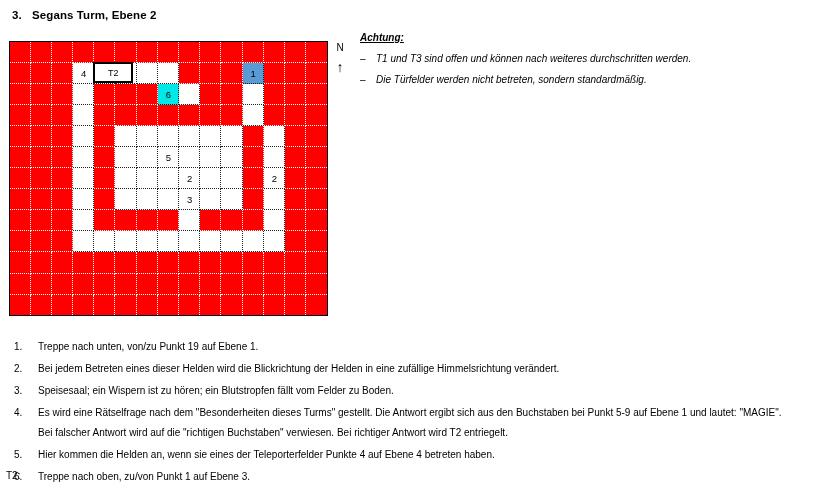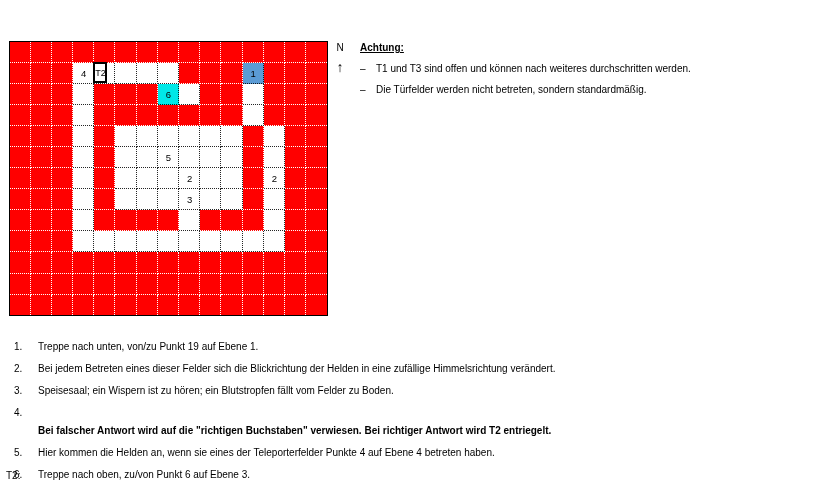--- a/index.html
+++ b/index.html
@@ -80,21 +80,21 @@
     color: #000000;
   }
   .cell.door {
     background: #ffffff;
   }
   .cell.door .lbl {
     display: block;
     position: absolute;
     z-index: 5;
     left: -1px; top: -1px;
-    width: 14px; height: 21.1px;
+    width: 40px; height: 21.1px;
     line-height: 19px;
     border: 2px solid #000000;
     background: #ffffff;
     font-size: 9px;
   }
 
   
   #compass {
     position: absolute;
     left: 327px; top: 41px;
@@ -107,22 +107,23 @@
   }
   #compass .n-arrow {
     font-size: 14px;
     line-height: 18px;
     margin-top: 4px;
   }
 
   
   #notice {
     position: absolute;
-    left: 360px; top: 42px;
+    left: 360px; top: 32px;
     width: 455px;
+    font-style: italic;
   }
   #notice-title {
     font-size: 10px;
     font-weight: bold;
     text-decoration: underline;
     margin-bottom: 9px;
   }
   .notice-item {
     display: flex;
     font-size: 10px;
@@ -142,39 +143,42 @@
     display: flex;
     font-size: 10px;
     line-height: 13px;
     margin-bottom: 9px;
   }
   .legend-item .idx {
     flex: 0 0 24px;
     width: 24px;
   }
   .legend-item .body { flex: 1 1 auto; }
-  .legend-item .body .line2 { display: block; margin-top: 18px; font-weight: bold; }
+  .legend-item .body .line2 { display: block; margin-top: 7px; }
 
   #footnote {
     position: absolute;
     left: 6px; top: 469px;
     width: 800px;
     display: flex;
     font-size: 10px;
     line-height: 13px;
     gap: 16px;
   }
   #footnote .idx { flex: 0 0 24px; width: 24px; }
   #footnote .body { flex: 1 1 auto; margin-top: 32px; }
 </style>
 </head>
 <body>
 
 <div id="page">
 
+  <div id="heading">
+    <span class="num">3.</span><span>Segans Turm, Ebene 2</span>
+  </div>
 
   <div id="map-area">
     <div id="grid">
         <div class="grid-row">
           <div class="cell wall"></div>
           <div class="cell wall"></div>
           <div class="cell wall"></div>
           <div class="cell wall"></div>
           <div class="cell wall"></div>
           <div class="cell wall"></div>
@@ -416,37 +420,37 @@
       </div>
   </div>
 
   <div id="legend">
       <div class="legend-item">
         <span class="idx">1.</span>
         <span class="body"><span>Treppe nach unten, von/zu Punkt 19 auf Ebene 1.</span></span>
       </div>
       <div class="legend-item">
         <span class="idx">2.</span>
-        <span class="body"><span>Bei jedem Betreten eines dieser Felder sich die Blickrichtung der Helden in eine zufällige Himmelsrichtung verändert.</span></span>
+        <span class="body"><span>Bei jedem Betreten eines dieser Helden wird die Blickrichtung der Helden in eine zufällige Himmelsrichtung verändert.</span></span>
       </div>
       <div class="legend-item">
         <span class="idx">3.</span>
         <span class="body"><span>Speisesaal; ein Wispern ist zu hören; ein Blutstropfen fällt vom Felder zu Boden.</span></span>
       </div>
       <div class="legend-item">
         <span class="idx">4.</span>
-        <span class="body"><span class="line2">Bei falscher Antwort wird auf die "richtigen Buchstaben" verwiesen. Bei richtiger Antwort wird T2 entriegelt.</span></span>
+        <span class="body"><span>Es wird eine Rätselfrage nach dem "Besonderheiten dieses Turms" gestellt. Die Antwort ergibt sich aus den Buchstaben bei Punkt 5-9 auf Ebene 1 und lautet: "MAGIE".</span><span class="line2">Bei falscher Antwort wird auf die "richtigen Buchstaben" verwiesen. Bei richtiger Antwort wird T2 entriegelt.</span></span>
       </div>
       <div class="legend-item">
         <span class="idx">5.</span>
         <span class="body"><span>Hier kommen die Helden an, wenn sie eines der Teleporterfelder Punkte 4 auf Ebene 4 betreten haben.</span></span>
       </div>
       <div class="legend-item">
         <span class="idx">6.</span>
-        <span class="body"><span>Treppe nach oben, zu/von Punkt 6 auf Ebene 3.</span></span>
+        <span class="body"><span>Treppe nach oben, zu/von Punkt 1 auf Ebene 3.</span></span>
       </div>
     </div>
 
   <div id="footnote">
     <span class="idx">T2:</span>
     <span class="body">Die Tür ist standardmäßig verschlossen. Sie öffnet sich, wenn das Rätsel bei Punkt 4 richtig beantwortet wurde.</span>
   </div>
 
 </div>
 

